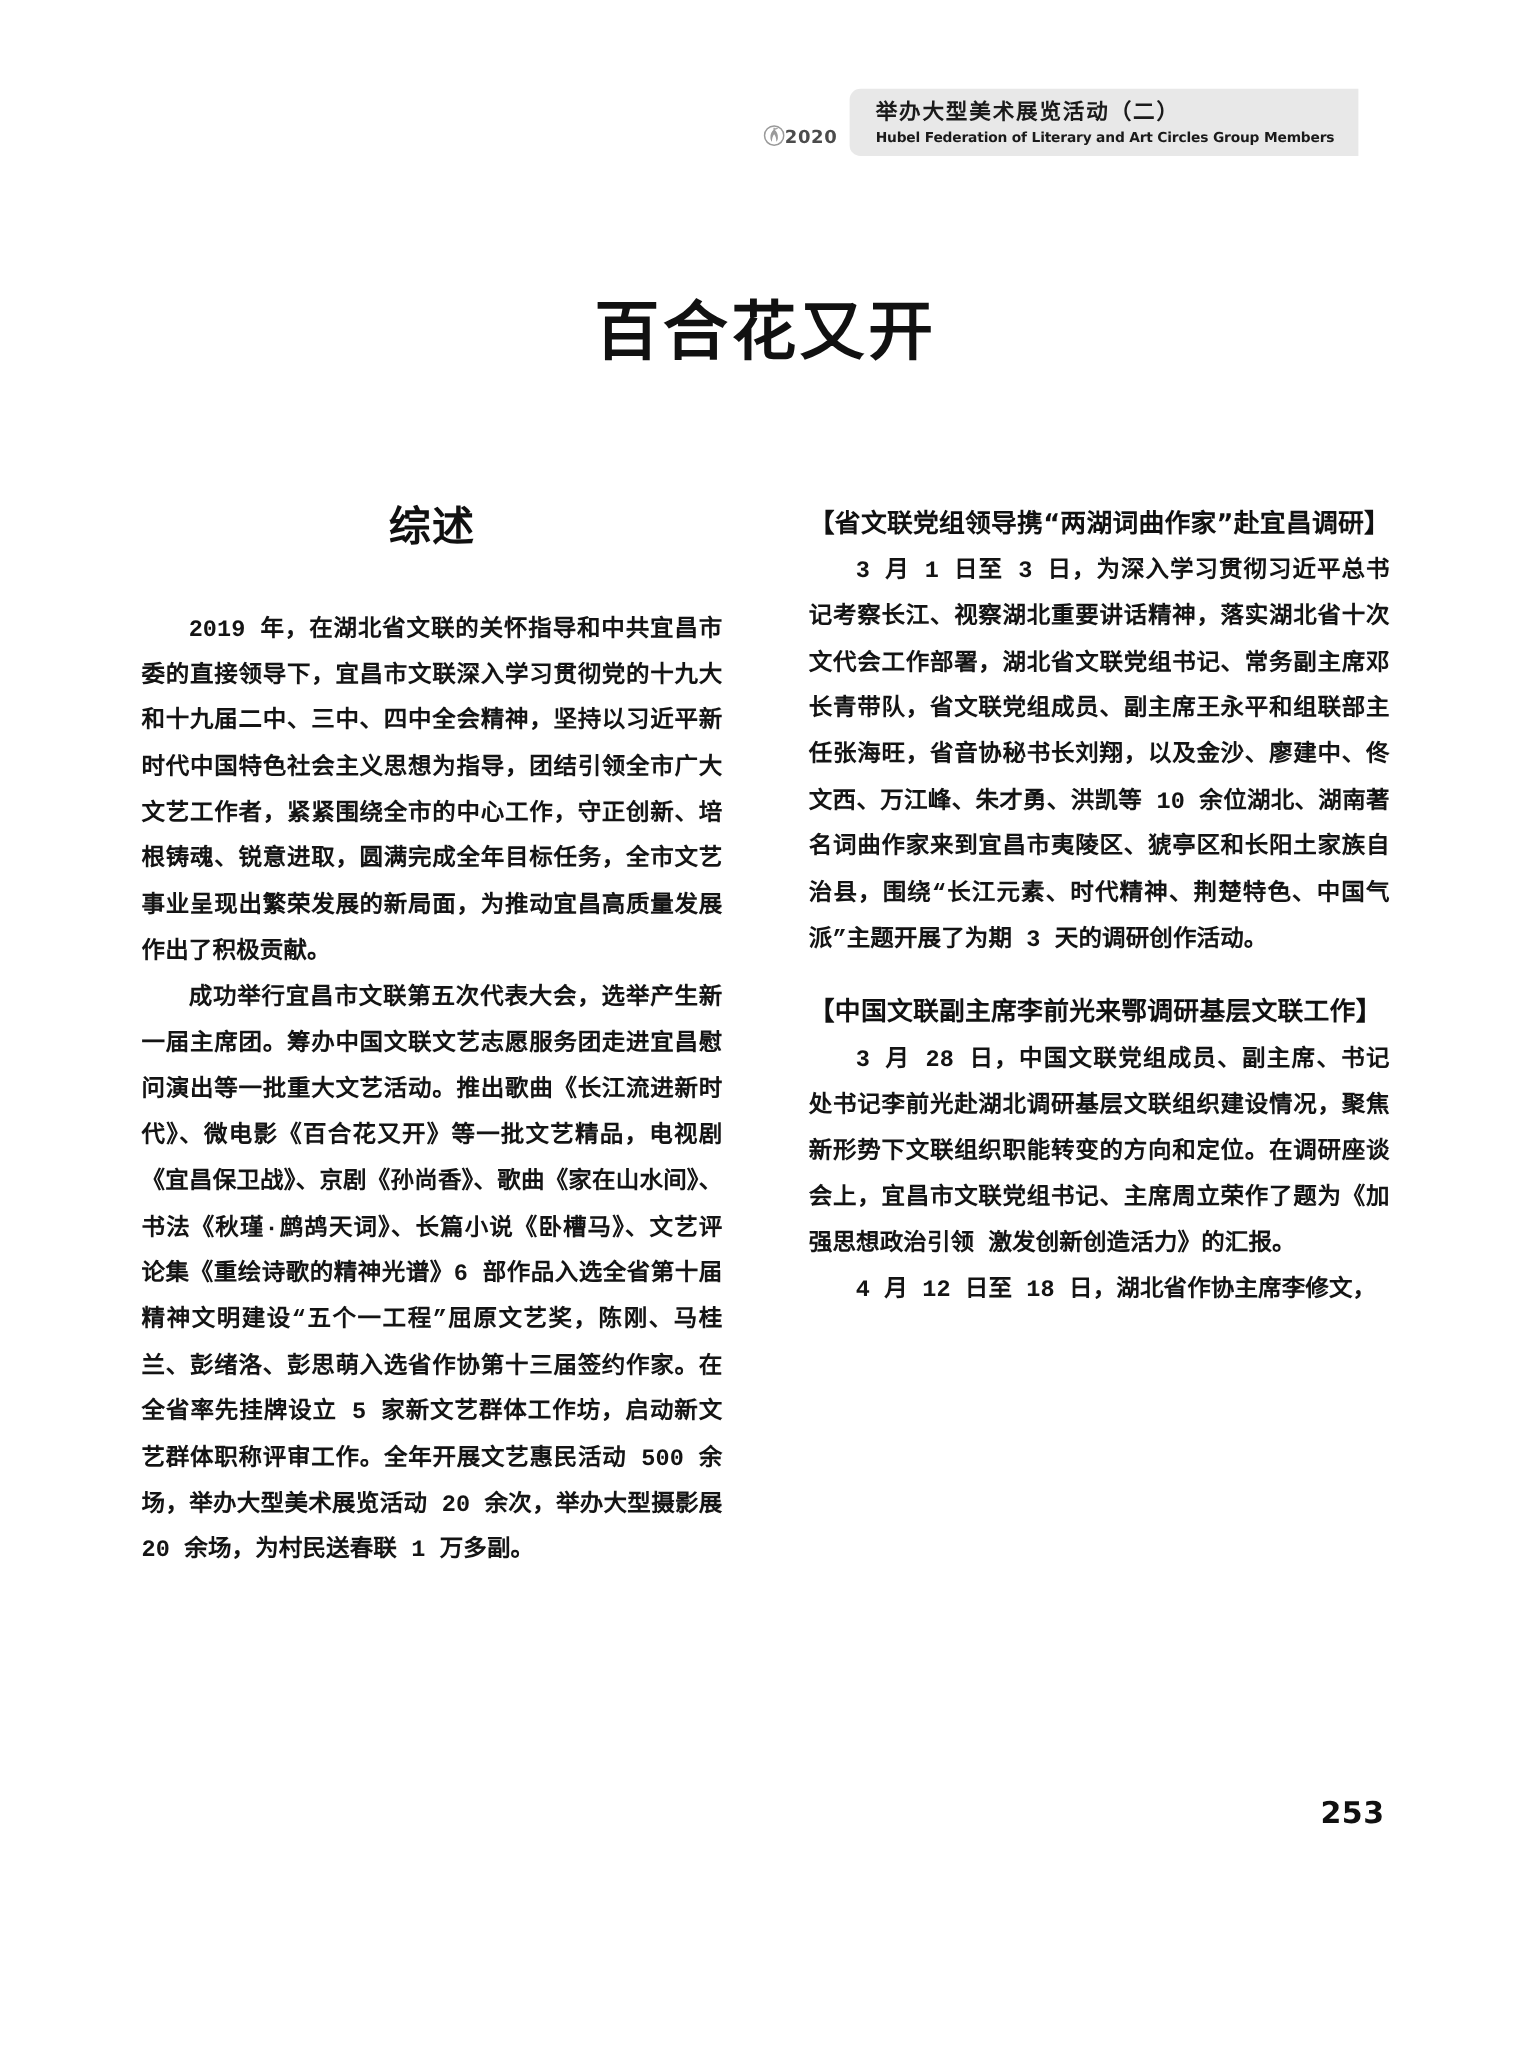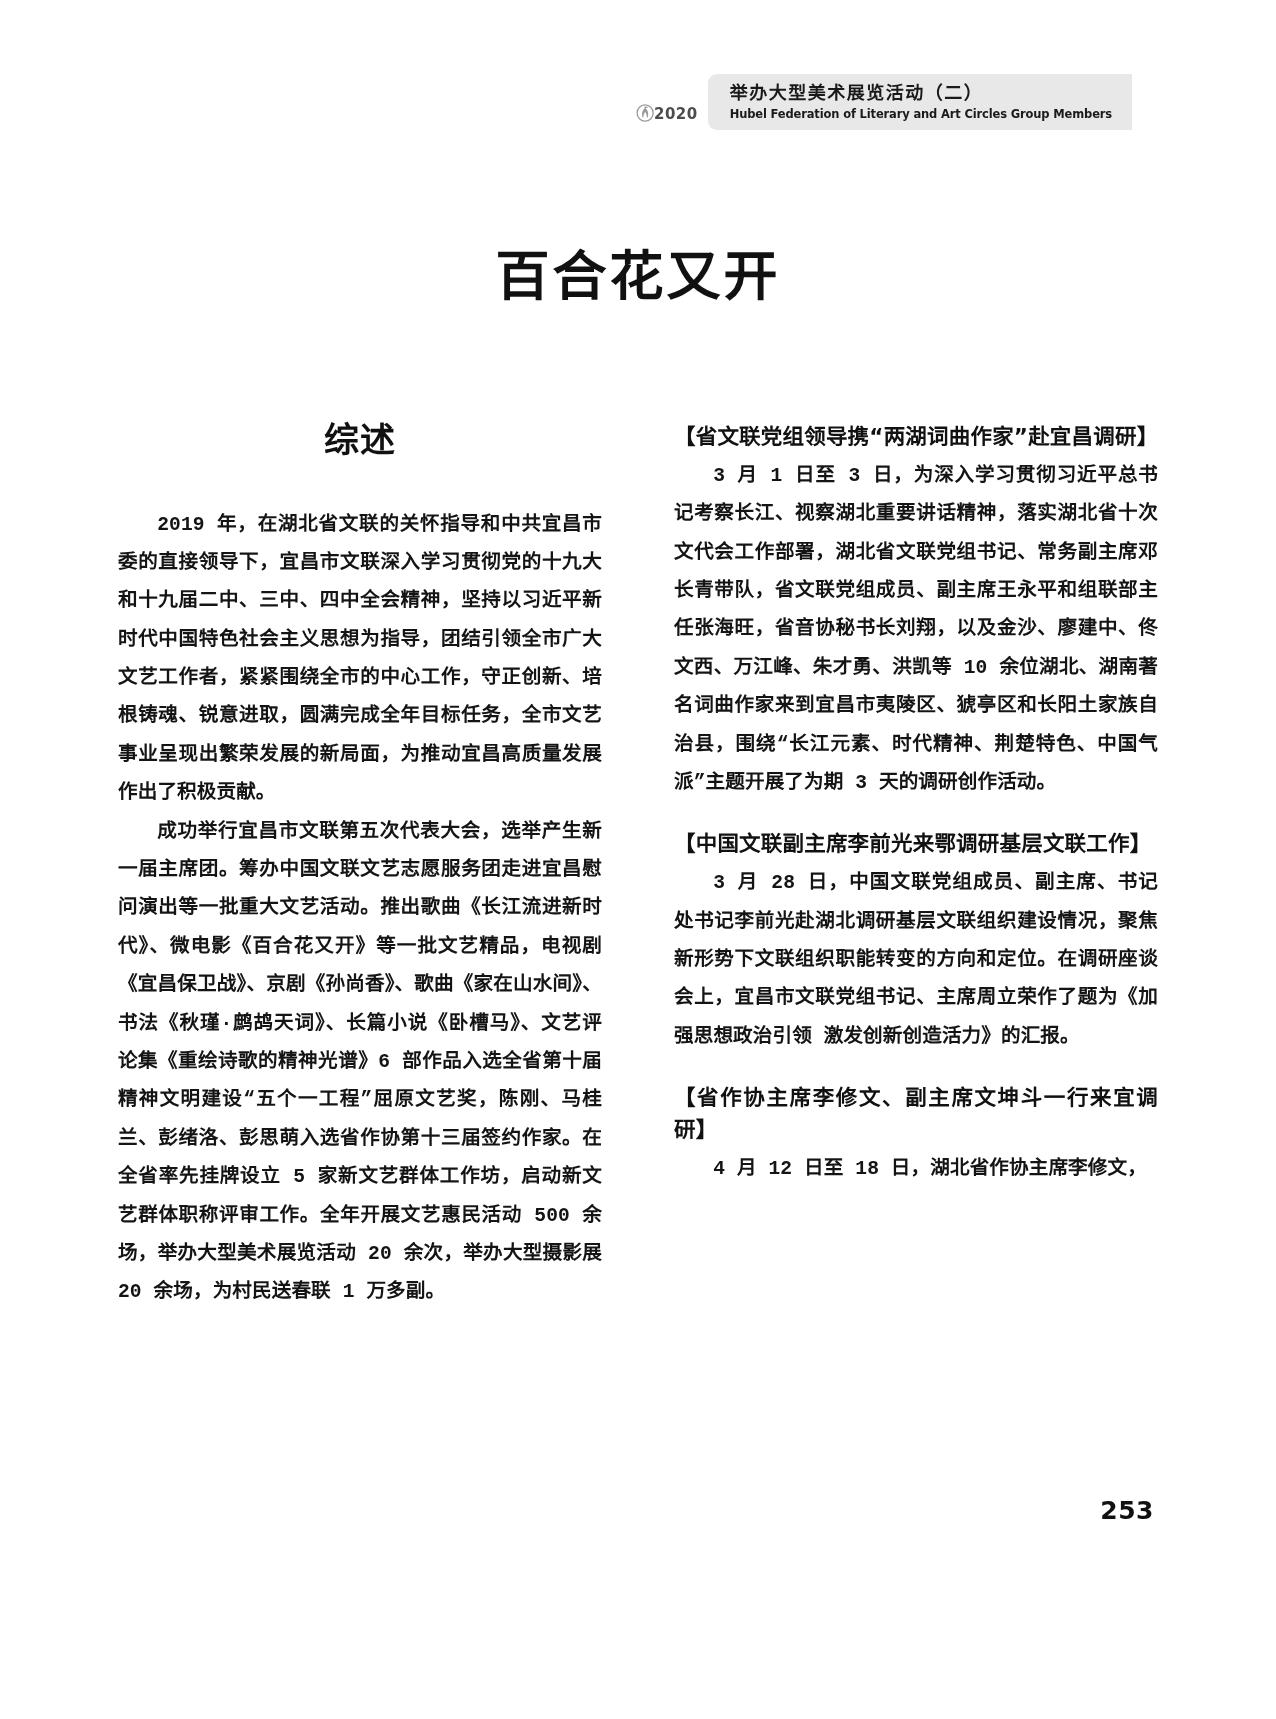--- a/index.html
+++ b/index.html
@@ -218,21 +218,20 @@
     </div>
 
     <div class="col">
 
       <h3 class="sub-heading">【省文联党组领导携“两湖词曲作家”赴宜昌调研】</h3>
       <p class="para">3 月 1 日至 3 日，为深入学习贯彻习近平总书记考察长江、视察湖北重要讲话精神，落实湖北省十次文代会工作部署，湖北省文联党组书记、常务副主席邓长青带队，省文联党组成员、副主席王永平和组联部主任张海旺，省音协秘书长刘翔，以及金沙、廖建中、佟文西、万江峰、朱才勇、洪凯等 10 余位湖北、湖南著名词曲作家来到宜昌市夷陵区、猇亭区和长阳土家族自治县，围绕“长江元素、时代精神、荆楚特色、中国气派”主题开展了为期 3 天的调研创作活动。</p>
 
       <h3 class="sub-heading gap-before">【中国文联副主席李前光来鄂调研基层文联工作】</h3>
       <p class="para">3 月 28 日，中国文联党组成员、副主席、书记处书记李前光赴湖北调研基层文联组织建设情况，聚焦新形势下文联组织职能转变的方向和定位。在调研座谈会上，宜昌市文联党组书记、主席周立荣作了题为《加强思想政治引领 激发创新创造活力》的汇报。</p>
 
-      <h3 class="sub-heading gap-before">【省作协主席李修文、副主席文坤斗一行来宜调研】</h3>
       <p class="para">4 月 12 日至 18 日，湖北省作协主席李修文，</p>
     </div>
 
   </div>
 
   <div class="folio">253</div>
 
 </div>
 
 </body></html>

